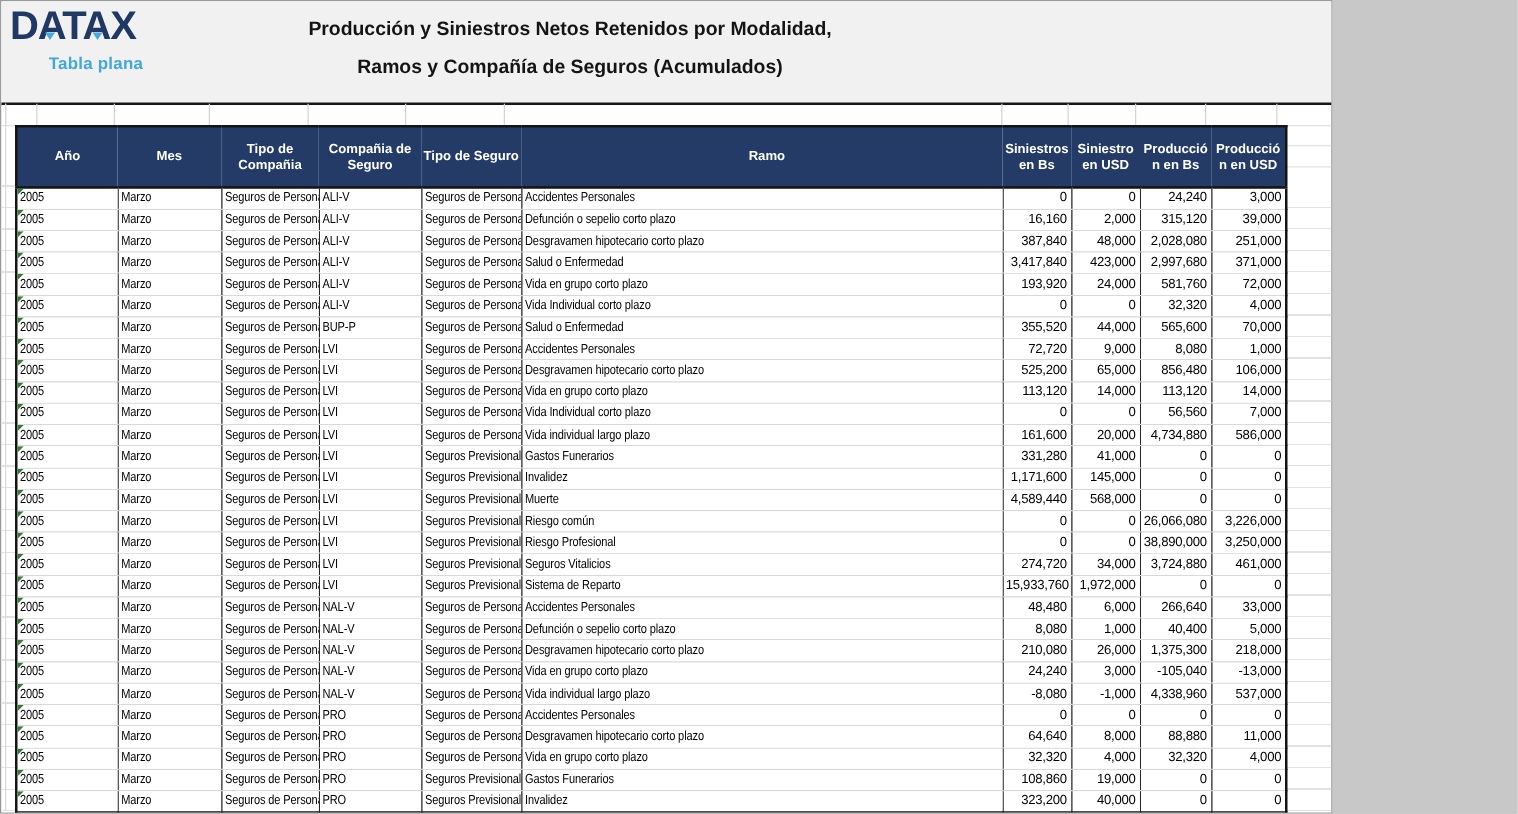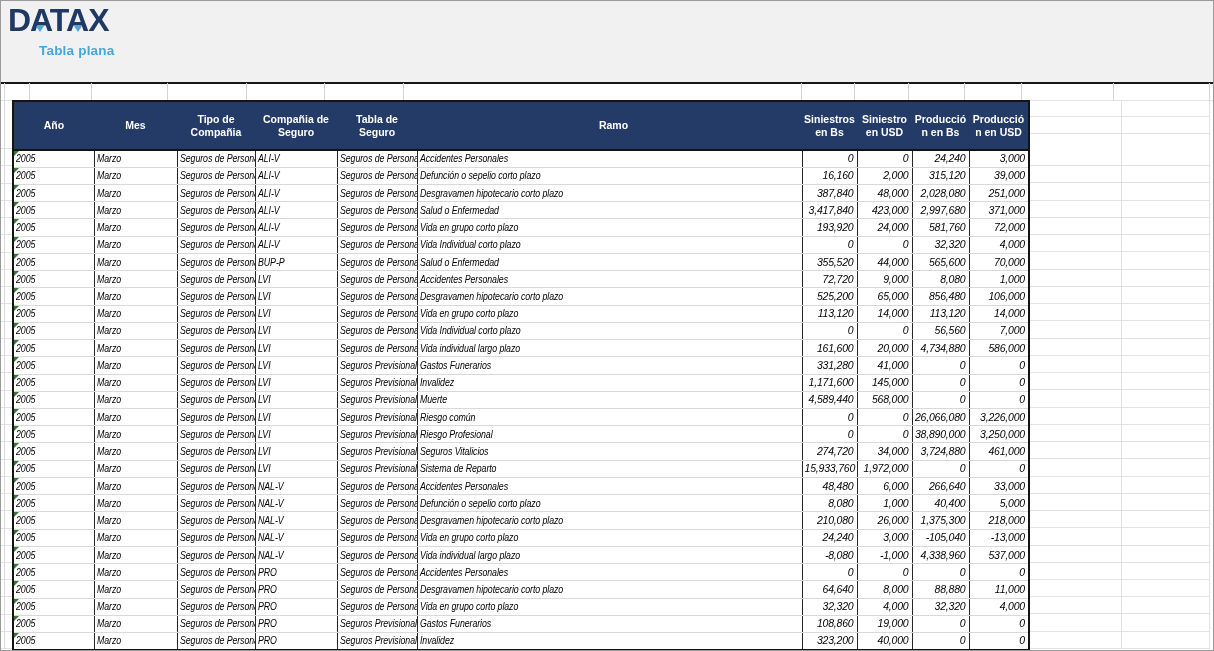--- a/index.html
+++ b/index.html
@@ -1,18 +1,18 @@
 <!DOCTYPE html>
 <html><head>
 <meta charset="utf-8">
 <style>
   * { margin:0; padding:0; box-sizing:border-box; }
   html,body { background:#c8c8c8; }
   .screen {
-    position:relative; width:1214px; height:651px;
+    position:relative; width:1066px; height:651px;
     background:#ffffff; border:1px solid #9a9a9a; overflow:hidden;
     font-family:"Liberation Sans", sans-serif;
   }
   
   .topbar { position:absolute; left:0; top:0; width:1214px; height:81px; background:#f1f1f1; }
   .separator { position:absolute; left:0; top:81px; width:1214px; height:2px; background:#161616; }
   .logo {
     position:absolute; left:7px; top:1px; font-size:32px; font-weight:700;
     color:#1f3864; letter-spacing:-1px; line-height:36px;
   }
@@ -51,21 +51,21 @@
   col.c0{width:81px} col.c1{width:83px} col.c2{width:78px} col.c3{width:82px}
   col.c4{width:80px} col.c5{width:385px} col.c6{width:55px} col.c7{width:55px}
   col.c8{width:57px} col.c9{width:60px}
   thead tr { height:49px; }
   th {
     background:#233b66; color:#ffffff; font-size:10.5px; font-weight:600;
     text-align:center; vertical-align:middle; white-space:pre-line;
     line-height:13px; padding:0 1px; border-bottom:2px solid #141414;
   }
   th.al { text-align:center; padding-left:9px; }
-  tbody tr { height:17.24px;font-style:italic; }
+  tbody tr { height:17.24px; }
   td {
     font-size:10.5px; color:#000; vertical-align:middle;
     border-right:1px solid #262626; border-bottom:1px solid #d9d9d9;
     padding:0 2px; overflow:hidden; white-space:nowrap; height:17.24px;
     line-height:15px; position:relative; background:#fff;
   }
   td:last-child { border-right:none; }
   td.txt { text-align:left; }
   td.num { text-align:right; padding-right:3px; letter-spacing:-0.2px; }
   td.txt .cx { display:inline-block; transform:scaleX(0.84); transform-origin:0 50%; letter-spacing:-0.1px; }
@@ -77,20 +77,24 @@
 </head>
 <body>
 
 <div class="screen">
 
   <div class="topbar">
     <div class="logo">DATAX</div>
     <span class="logo-tri t1"></span>
     <span class="logo-tri t2"></span>
     <div class="logo-sub">Tabla plana</div>
+    <div class="title">
+      <div>Producción y Siniestros Netos Retenidos por Modalidad,</div>
+      <div>Ramos y Compañía de Seguros (Acumulados)</div>
+    </div>
   </div>
   <div class="separator"></div>
 
   <div class="hline99"></div>
   <div id="ticks">
       <span class="tick" style="left: 3px;"></span>
       <span class="tick" style="left: 28px;"></span>
       <span class="tick" style="left: 90px;"></span>
       <span class="tick" style="left: 166px;"></span>
       <span class="tick" style="left: 245px;"></span>
@@ -128,21 +132,21 @@
         <col class="c9">
     </colgroup>
     <thead>
         <tr id="hdr-row">
           <th>Año</th>
           <th>Mes</th>
           <th>Tipo de
 Compañia</th>
           <th>Compañia de
 Seguro</th>
-          <th>Tabla de Seguro</th>
+          <th>Tipo de Seguro</th>
           <th class="al">Ramo</th>
           <th>Siniestros
 en Bs</th>
           <th>Siniestro
 en USD</th>
           <th>Producció
 n en Bs</th>
           <th>Producció
 n en USD</th>
         </tr>

